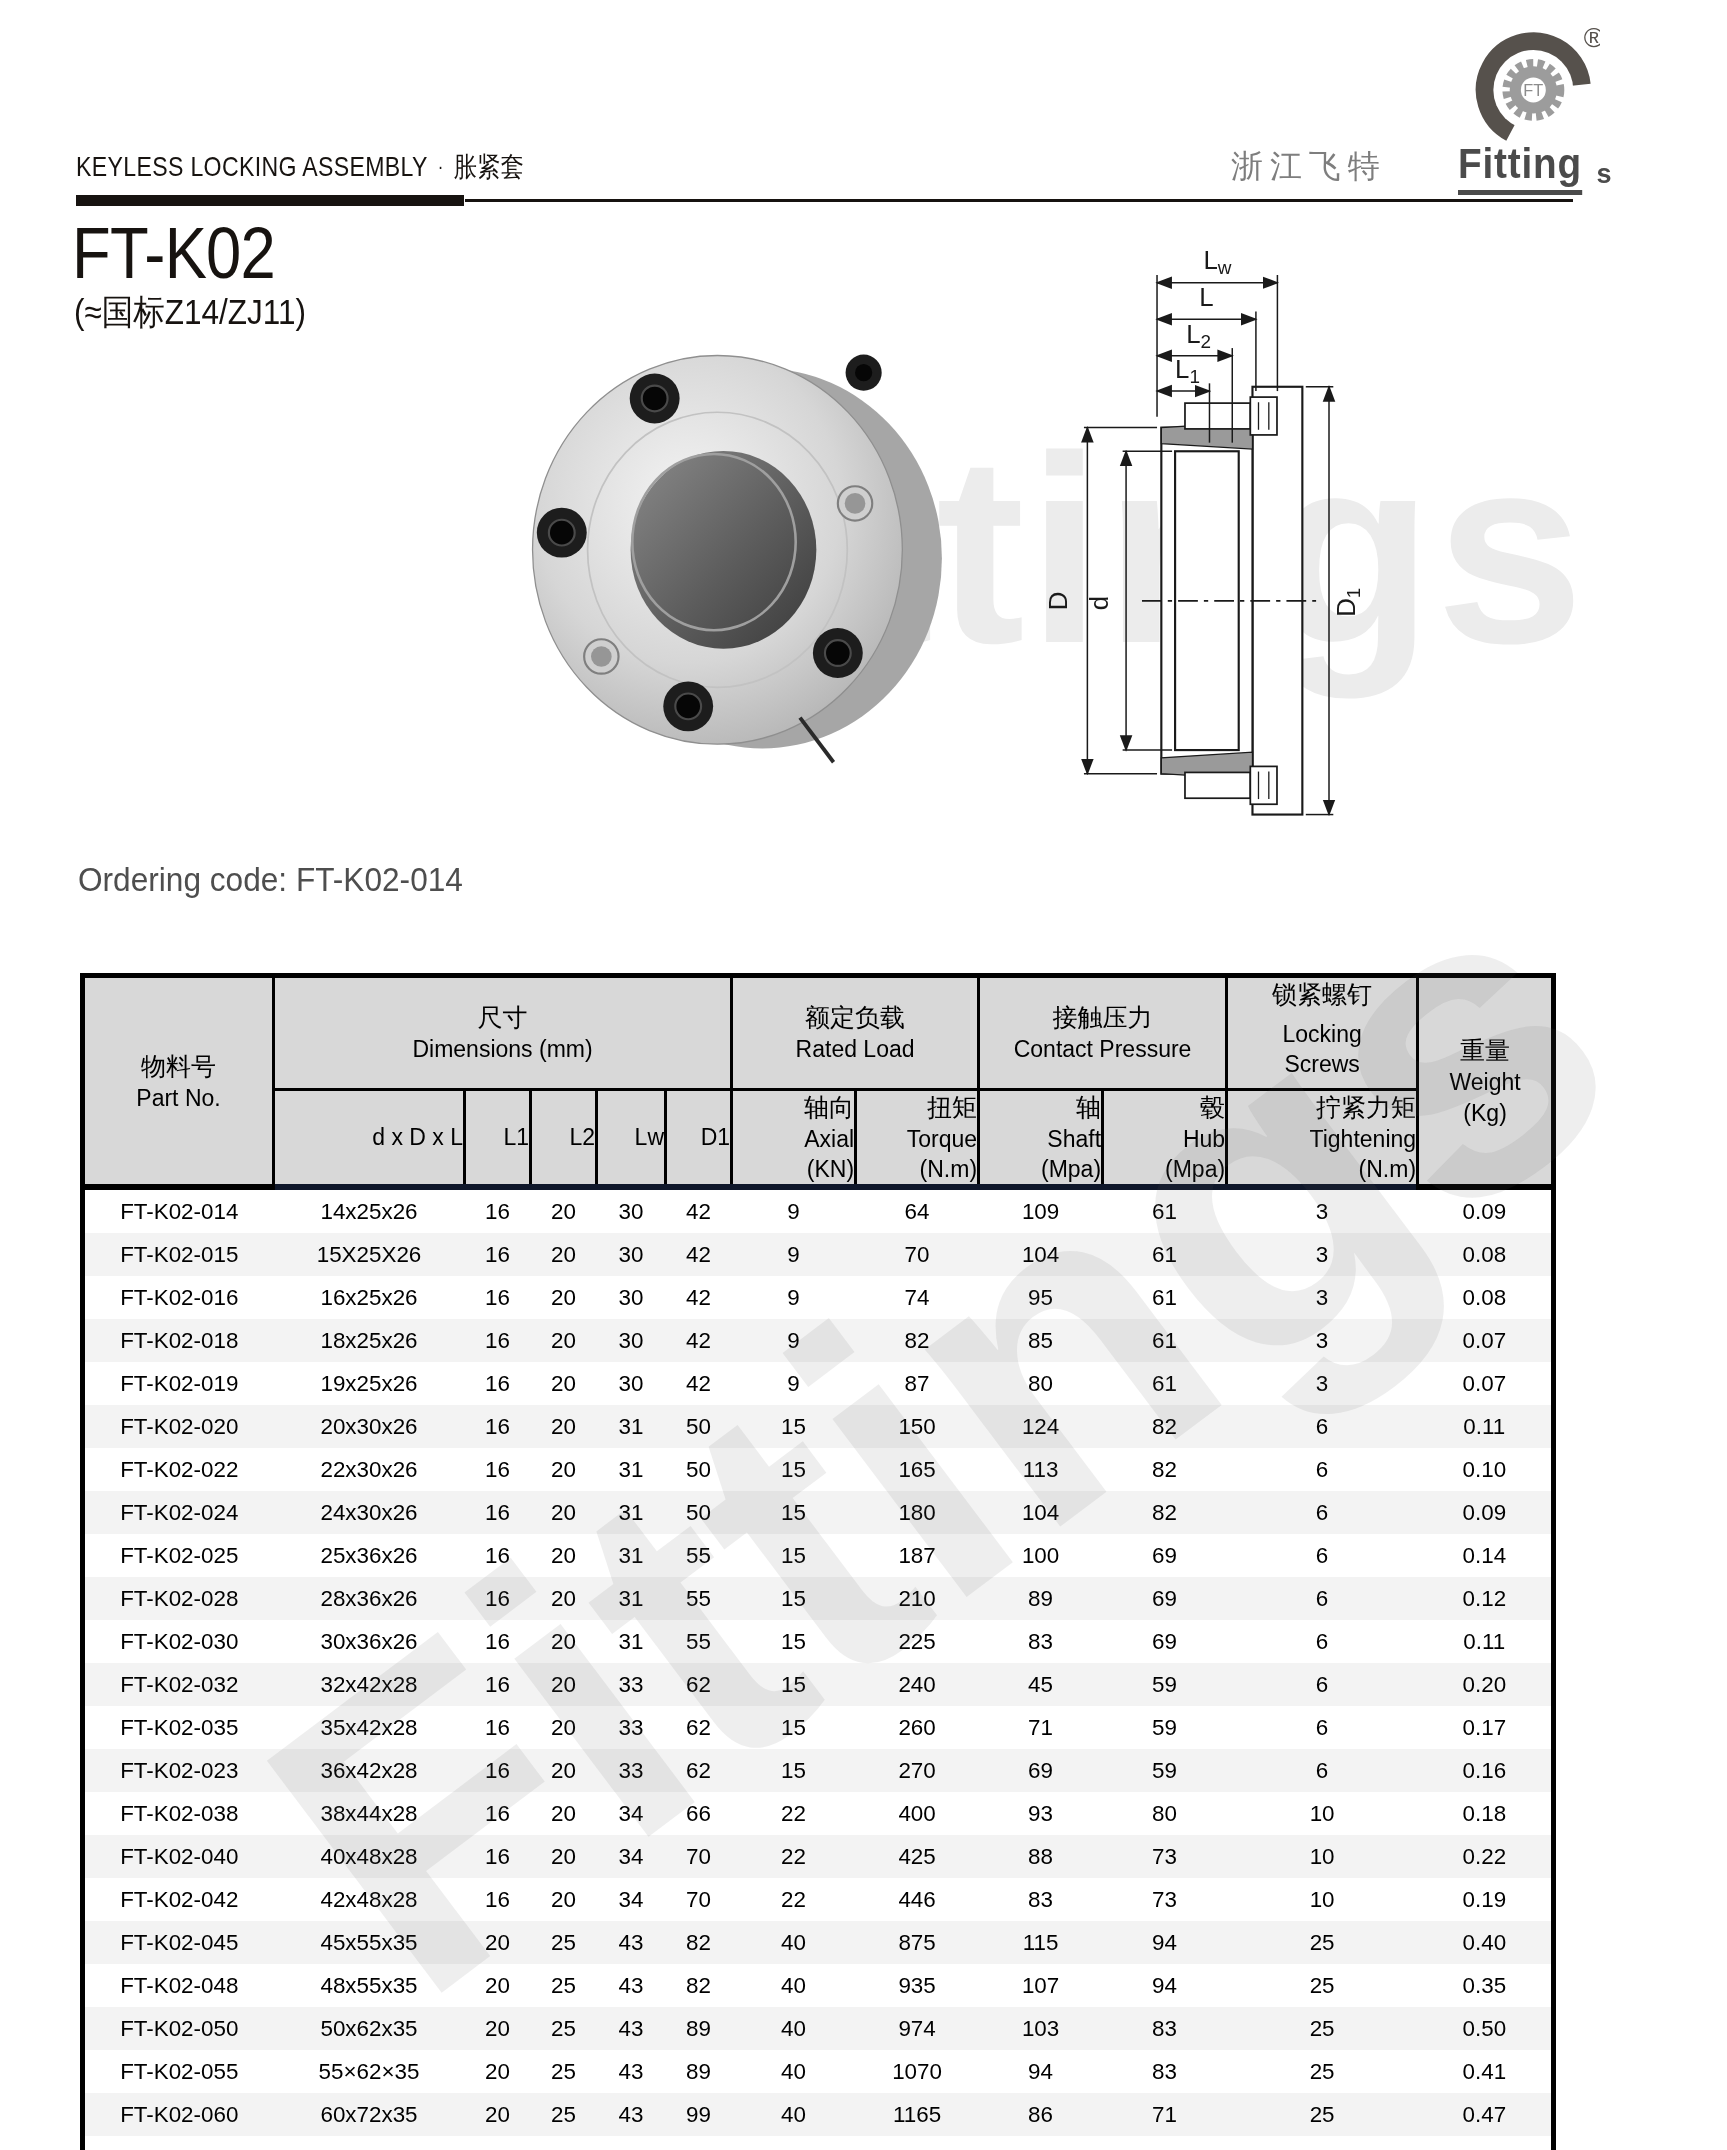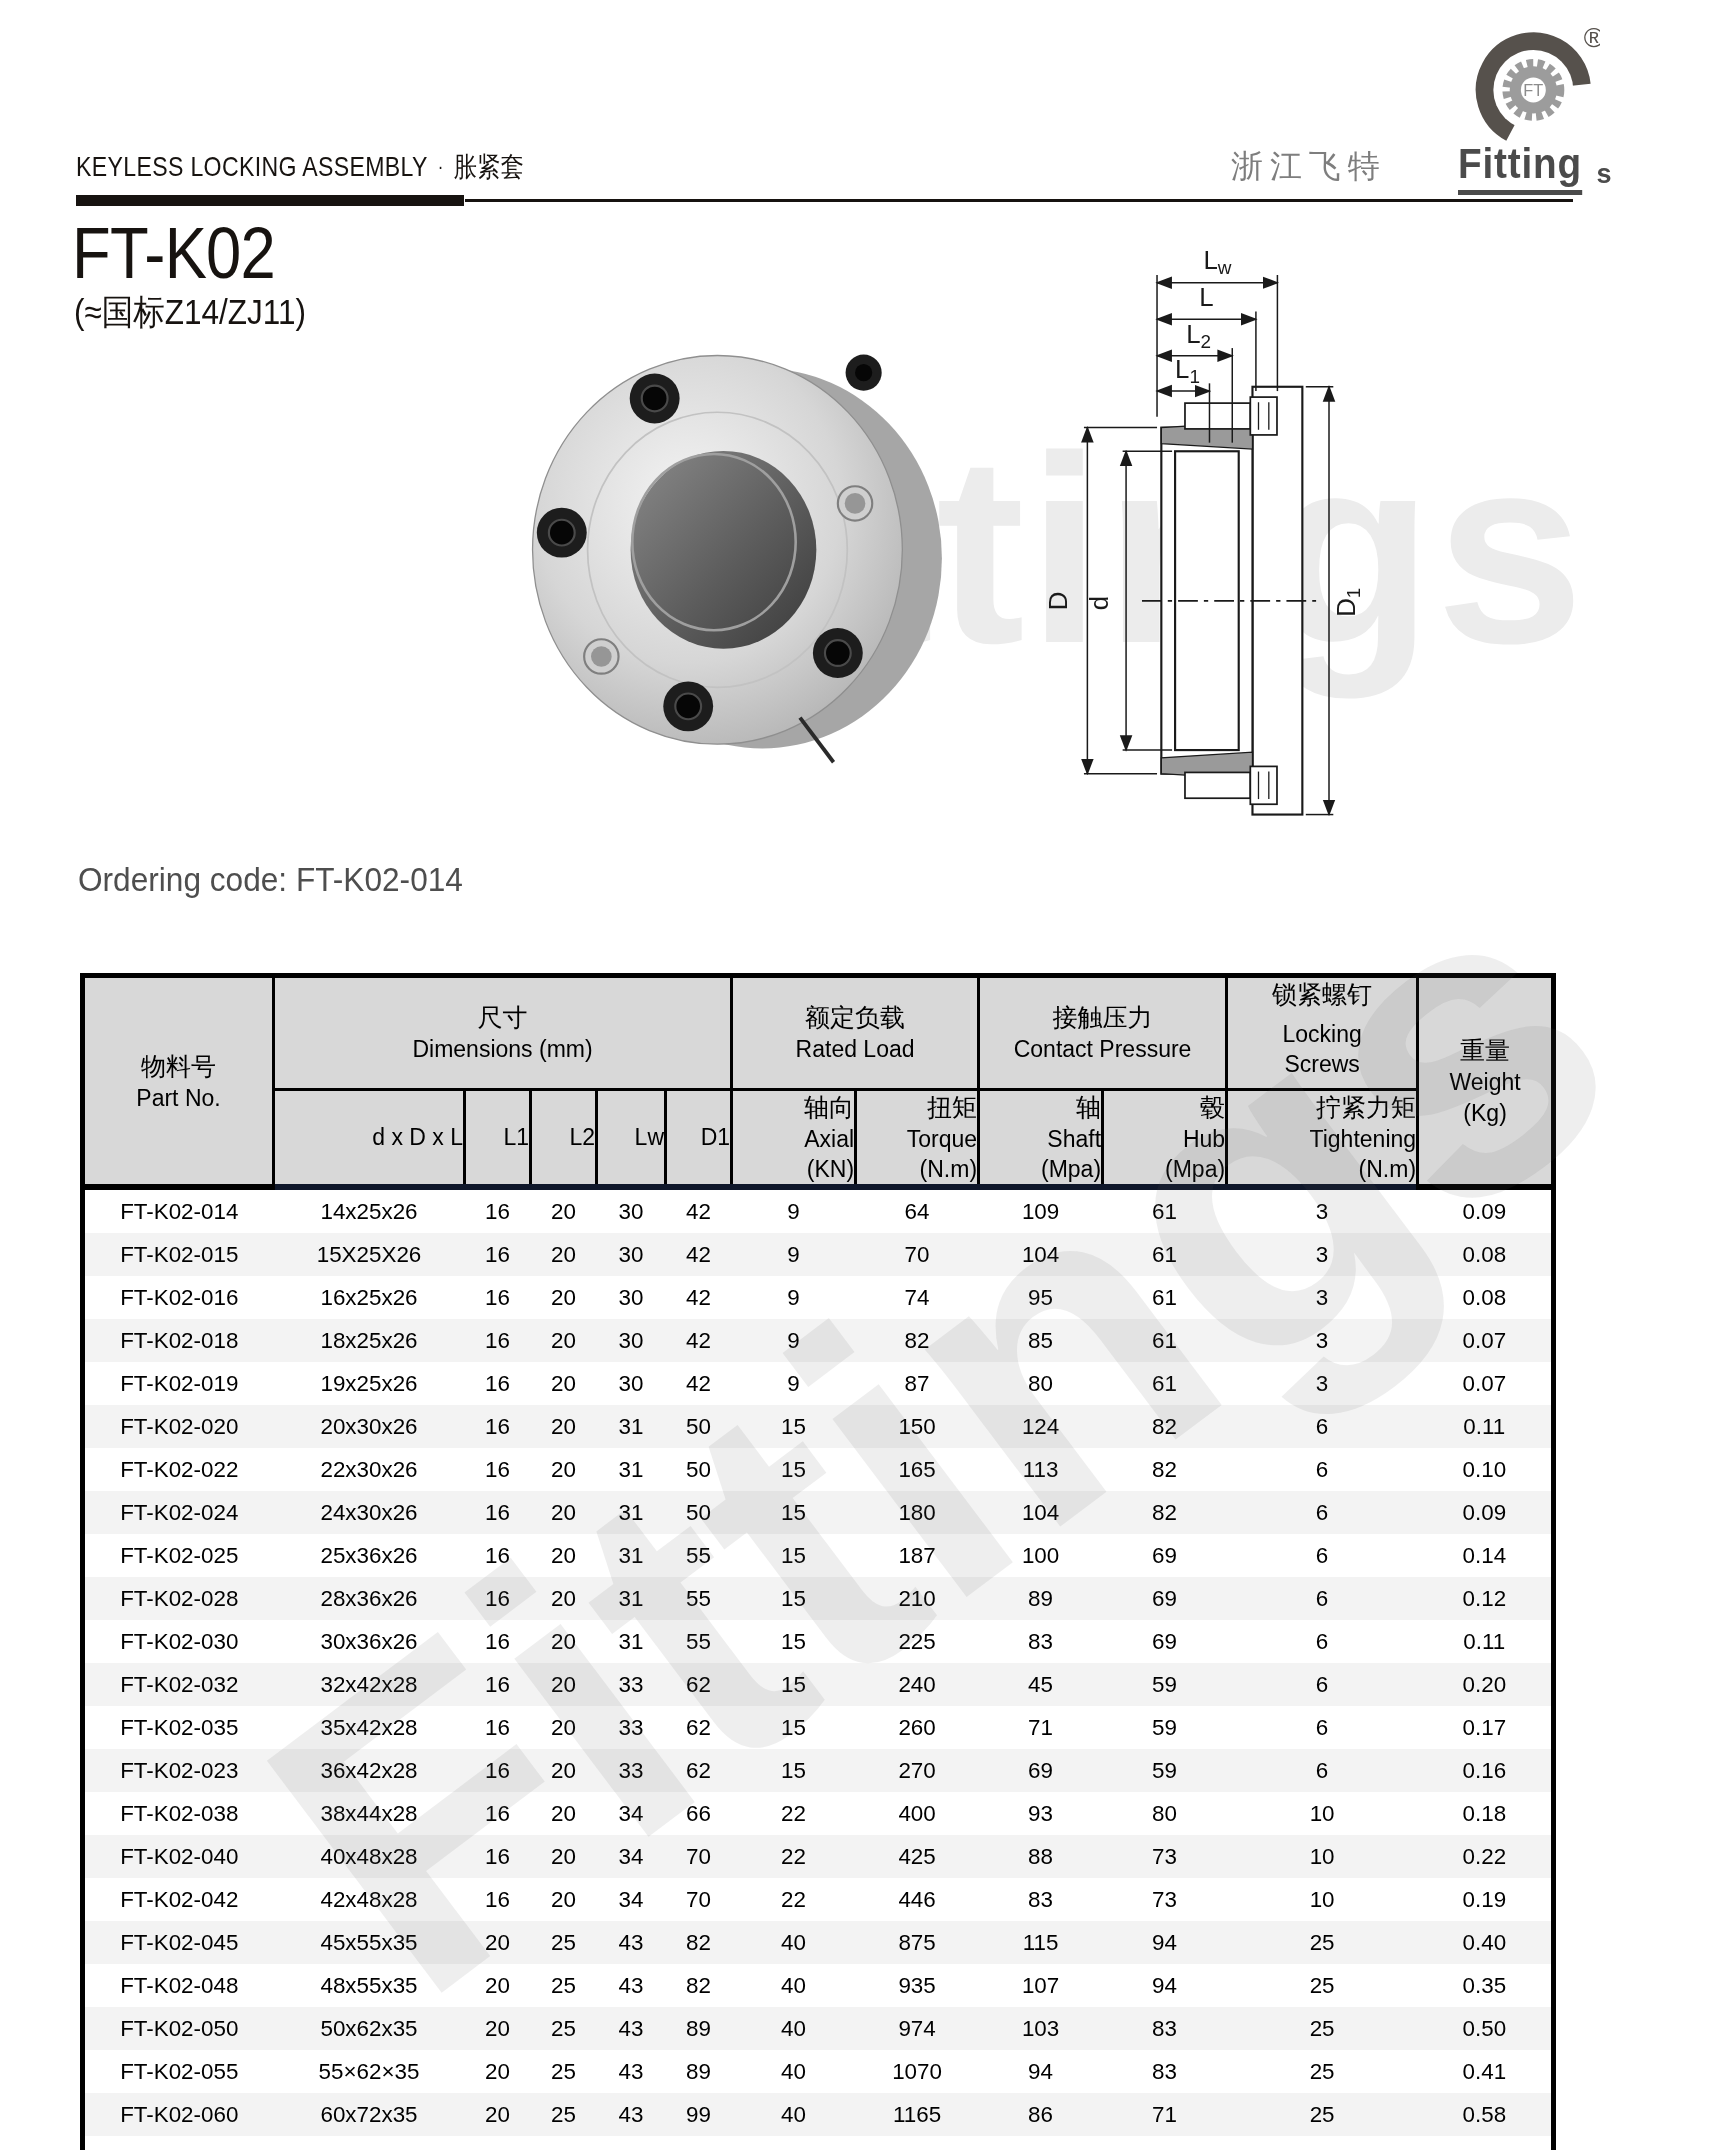--- a/index.html
+++ b/index.html
@@ -576,21 +576,21 @@
             <td>60x72x35</td>
             <td>20</td>
             <td>25</td>
             <td>43</td>
             <td>99</td>
             <td>40</td>
             <td>1165</td>
             <td>86</td>
             <td>71</td>
             <td>25</td>
-            <td>0.58</td>
+            <td>0.47</td>
           </tr>
           <tr>
             <td>FT-K02-065</td>
             <td>65x72x35</td>
             <td>20</td>
             <td>25</td>
             <td>43</td>
             <td>99</td>
             <td>40</td>
             <td>1265</td>

